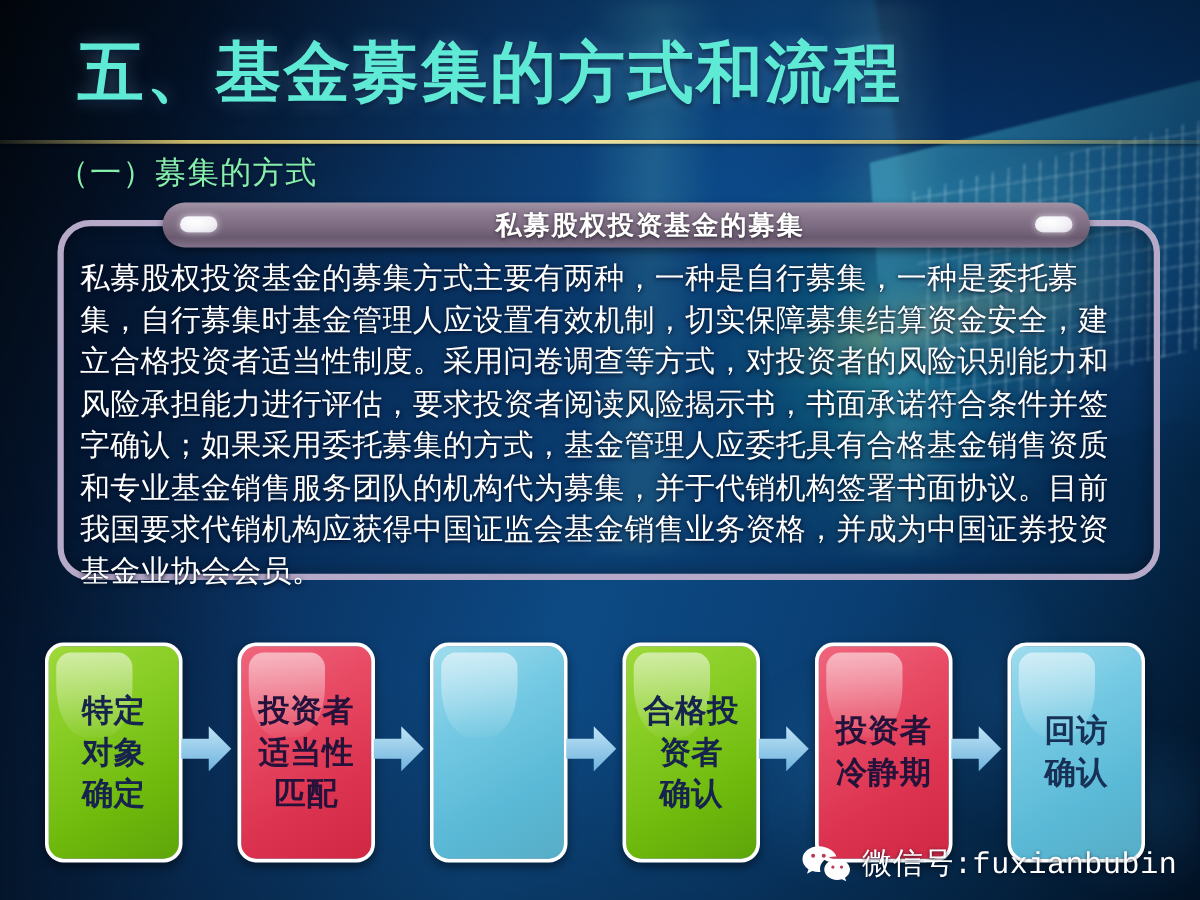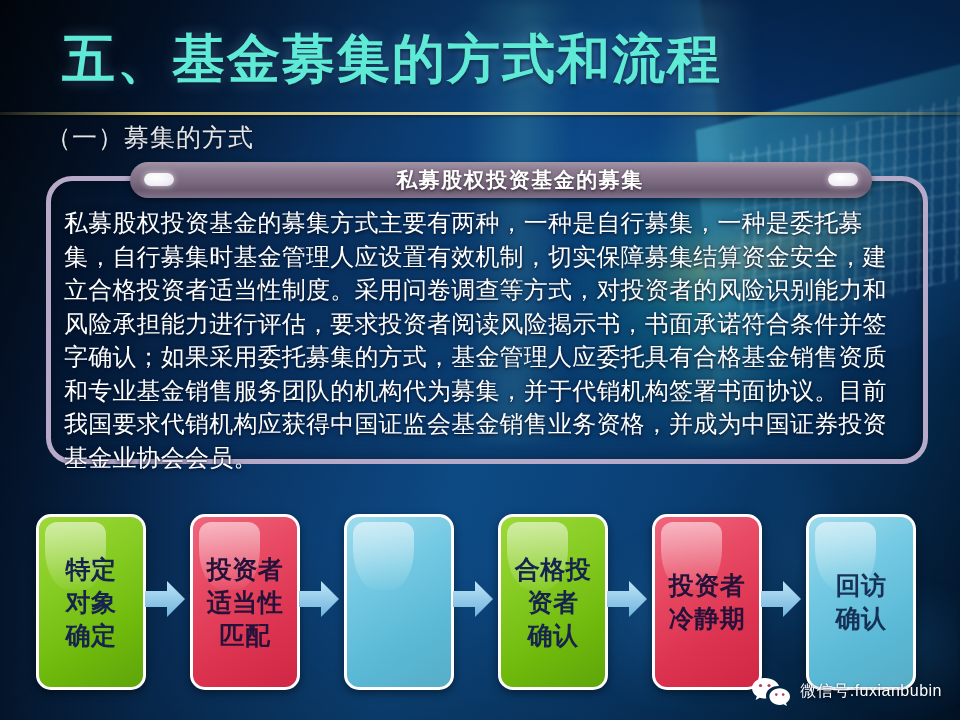--- a/index.html
+++ b/index.html
@@ -80,21 +80,21 @@
     letter-spacing:2px;white-space:nowrap;
     text-shadow:0 2px 5px rgba(0,20,50,.75), 0 0 14px rgba(160,215,255,.35);
   }
   .gold-rule{
     position:absolute;left:0;top:112px;width:960px;height:3px;
     background:linear-gradient(90deg, rgba(150,140,70,.15) 0%, rgba(214,196,110,.95) 16%, rgba(238,226,160,1) 48%, rgba(206,188,104,.9) 80%, rgba(140,130,70,.2) 100%);
     box-shadow:0 1px 3px rgba(0,0,0,.5);
   }
   .subtitle{
     position:absolute;left:46px;top:121px;
-    font-size:25px;color:#e5e5e5;letter-spacing:1px;white-space:nowrap;
+    font-size:25px;color:#86efac;letter-spacing:1px;white-space:nowrap;
     text-shadow:0 1px 3px rgba(0,10,30,.8);
   }
 
   
   .panel{
     position:absolute;left:46px;top:176px;width:872px;height:278px;
     border:5px solid #b7aac9;border-radius:26px;
     background:rgba(6,28,58,.22);
     box-shadow:0 0 14px rgba(0,0,0,.35) inset;
   }
@@ -156,22 +156,23 @@
   }
   .arrow svg{display:block;}
 
   
   .watermark{
     position:absolute;right:18px;bottom:14px;
     display:flex;align-items:center;gap:8px;
   }
   .wechat-icon{position:relative;width:42px;height:30px;flex:0 0 auto;}
   .wm-text{
-    font-size:16px;color:#ffffff;letter-spacing:.5px;white-space:nowrap;
+    font-size:24px;color:#ffffff;letter-spacing:.5px;white-space:nowrap;
     text-shadow:0 1px 3px rgba(0,10,30,.8);
+    font-family:Liberation Mono, monospace;
   }
 </style>
 </head>
 <body>
 
 <div class="slide">
 
   <div class="bg-base"></div>
   <div class="bg-screen"></div>
   <div class="bg-teal"></div>

